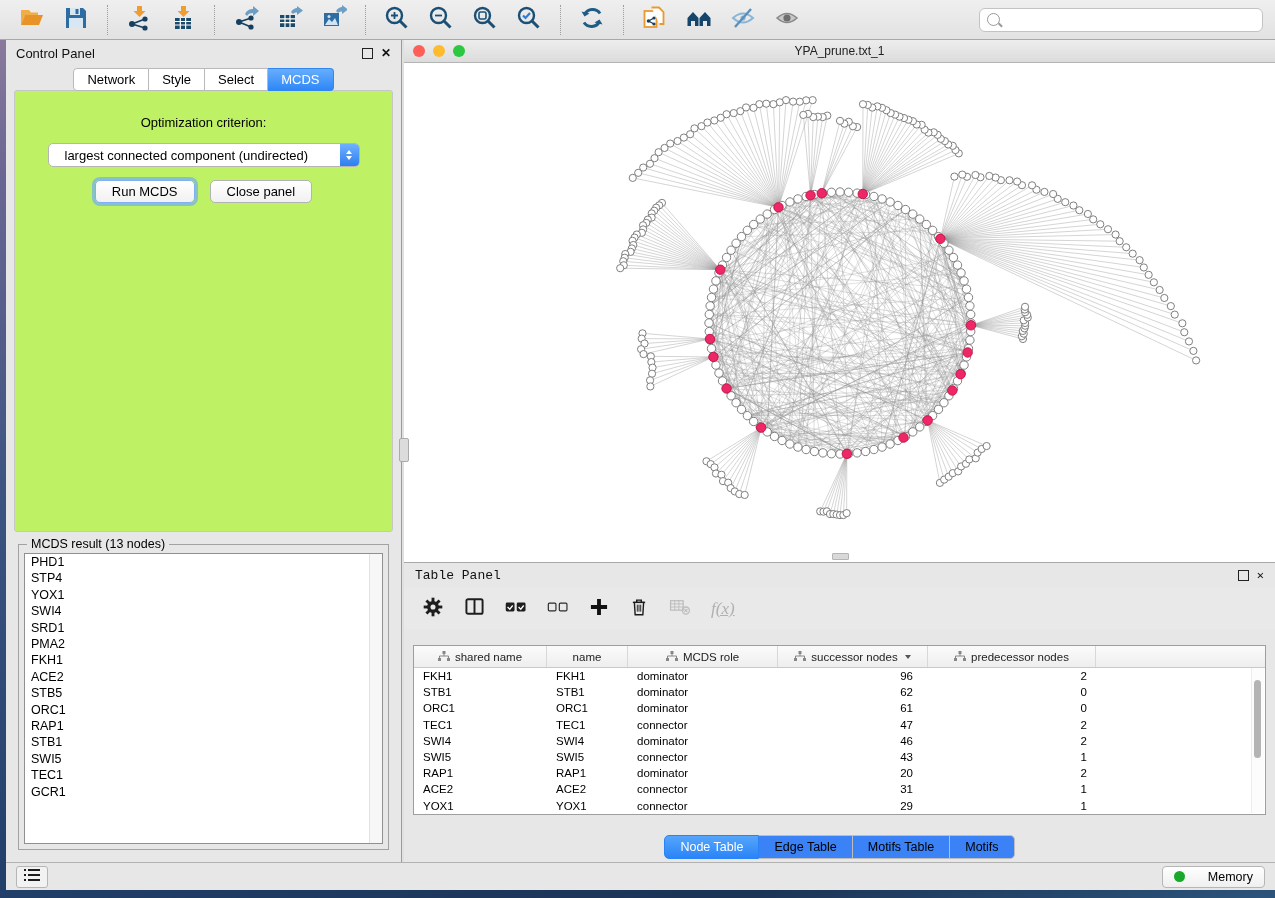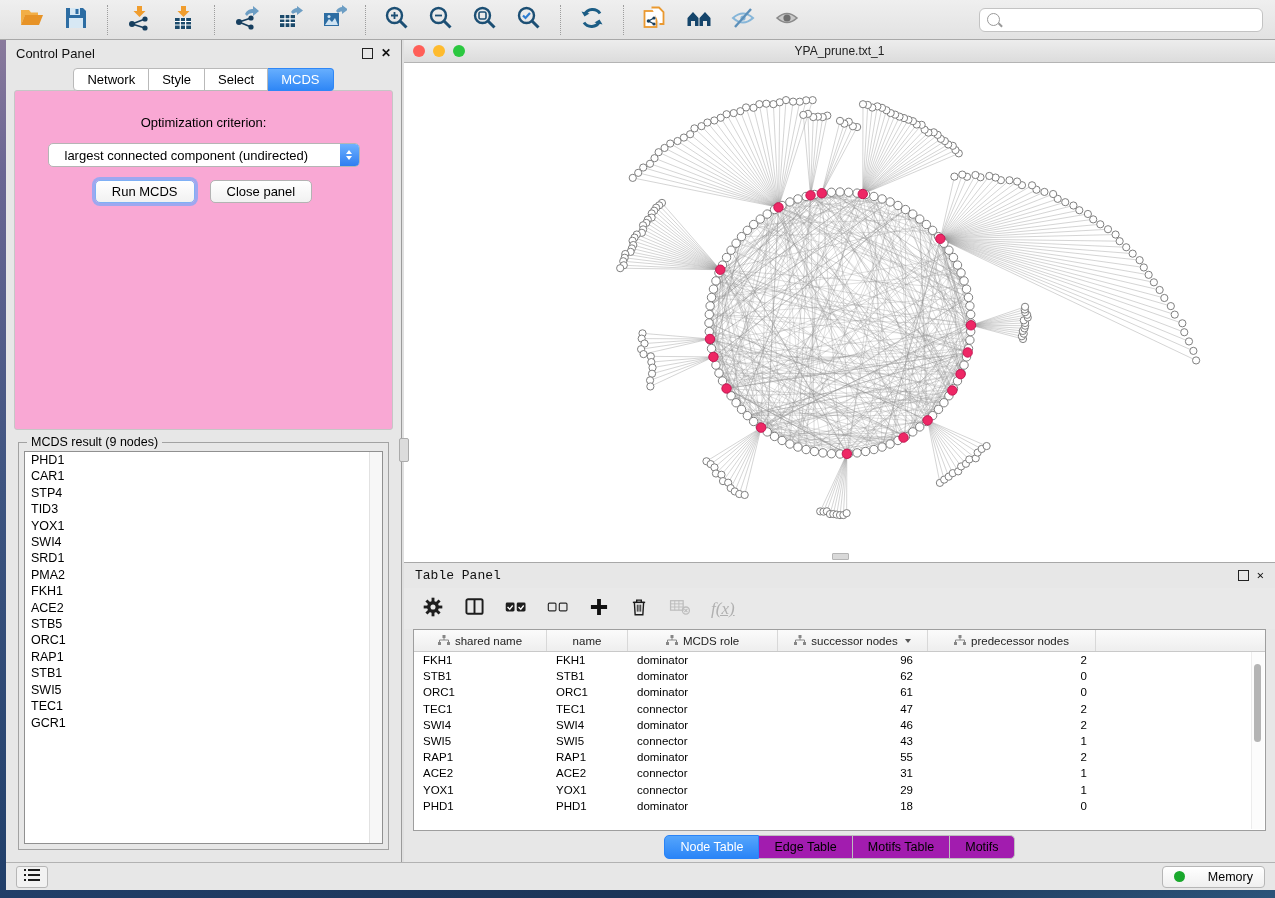--- a/index.html
+++ b/index.html
@@ -24,21 +24,21 @@
   .control-panel{width:396px;background:#e7e7e7;border-right:1px solid #9b9b9b;display:flex;flex-direction:column;box-sizing:border-box;}
   .cp-titlebar{height:26px;display:flex;align-items:center;padding:0 10px;font-size:13px;color:#111;}
   .win-icons{margin-left:auto;display:flex;align-items:center;gap:8px;}
   .float-icon{width:9px;height:9px;border:1.5px solid #222;display:inline-block;}
   .close-icon{font-size:12px;font-weight:bold;color:#111;line-height:1;}
   .cp-tabs{display:flex;justify-content:center;position:relative;z-index:2;margin-top:2px;}
   .cp-tab{font-size:13px;padding:2px 13px;background:#fff;border:1px solid #b9b9b9;border-left-width:0;color:#000;height:17px;line-height:17px;}
   .cp-tab:first-child{border-left-width:1px;border-radius:4px 0 0 4px;}
   .cp-tab:last-child{border-radius:0 4px 4px 0;}
   .cp-tab.active{background:linear-gradient(#66aefe,#2f87f6);border-color:#2f87f6;color:#fff;}
-  .cp-box{margin:-1px 8px 0 8px;height:340px;background:#f9a8d4;border:1px solid #c6c6c6;border-radius:3px;box-sizing:border-box;}
+  .cp-box{margin:-1px 8px 0 8px;height:442px;background:#bef264;border:1px solid #c6c6c6;border-radius:3px;box-sizing:border-box;}
   .opt-label{text-align:center;margin-top:24px;font-size:13px;color:#000;}
   .dropdown{margin:13px auto 0;width:312px;height:24px;background:#fff;border:1px solid #b5b5b5;border-radius:5px;
     display:flex;align-items:center;box-sizing:border-box;position:relative;}
   .dropdown .dd-text{flex:1;font-size:13px;padding-left:16px;color:#000;white-space:nowrap;}
   .dd-stepper{width:19px;height:22px;background:linear-gradient(#6db1ff,#2f7ef0);border-radius:0 4px 4px 0;
     display:flex;flex-direction:column;align-items:center;justify-content:center;gap:2px;}
   .tri-up{width:0;height:0;border-left:3.5px solid transparent;border-right:3.5px solid transparent;border-bottom:4.5px solid #fff;}
   .tri-dn{width:0;height:0;border-left:3.5px solid transparent;border-right:3.5px solid transparent;border-top:4.5px solid #fff;}
   .btn-row{display:flex;justify-content:center;gap:15px;margin-top:13px;}
   .mac-btn{background:linear-gradient(#ffffff,#f1f1f1);border:1px solid #b3b3b3;border-radius:5px;font-size:13px;
@@ -61,34 +61,34 @@
   .nw-title{position:absolute;left:0;right:0;text-align:center;font-size:12px;color:#222;}
   .nw-canvas{flex:1;position:relative;overflow:hidden;background:#fff;}
   .nw-canvas svg{position:absolute;left:0;top:0;}
   .h-handle{position:absolute;bottom:2px;left:calc(50% - 8px);width:15px;height:5px;background:#d9d9d9;border:1px solid #b5b5b5;border-radius:1px;}
   
   .table-panel{flex:1;background:#e7e7e7;display:flex;flex-direction:column;min-height:0;}
   .tp-titlebar{height:25px;display:flex;align-items:center;padding:0 11px;font-size:13px;color:#111;flex:none;font-family:Liberation Mono, monospace;}
   .tp-toolbar{height:41px;background:#e9e9e9;display:flex;align-items:center;gap:20px;padding:0 18px;flex:none;}
   .tp-tool{display:flex;align-items:center;justify-content:center;}
   .fx-label{font-family:"Liberation Serif",serif;font-style:italic;font-size:17px;color:#b0b0b0;text-decoration:underline;}
-  .tp-table{flex:1;margin:0 9px;background:#fff;border:1px solid #9e9e9e;position:relative;overflow:hidden;display:flex;flex-direction:column;min-height:0;}
+  .tp-table{flex:1;margin:16px 9px;background:#fff;border:1px solid #9e9e9e;position:relative;overflow:hidden;display:flex;flex-direction:column;min-height:0;}
   .thead{display:flex;height:21px;background:linear-gradient(#fbfbfb,#eeeeee);border-bottom:1px solid #c9c9c9;flex:none;}
   .th{display:flex;align-items:center;justify-content:center;gap:5px;border-right:1px solid #d8d8d8;height:100%;
     font-size:11.5px;color:#222;box-sizing:border-box;}
   .th.filler{flex:1;border-right:none;}
   .sort-dn{width:0;height:0;border-left:3.5px solid transparent;border-right:3.5px solid transparent;border-top:4px solid #555;margin-left:2px;}
   .tbody{flex:1;}
   .tr{display:flex;height:16.2px;align-items:center;font-size:11.5px;color:#000;}
   .td{box-sizing:border-box;padding-left:9px;overflow:hidden;white-space:nowrap;}
   .td.num{text-align:right;padding-left:0;}
   .tp-scroll{position:absolute;right:1px;top:22px;bottom:1px;width:12px;background:#fcfcfc;border-left:1px solid #ececec;}
   .tp-thumb{position:absolute;left:2px;top:12px;width:7px;height:78px;background:#b4b4b4;border-radius:4px;}
   .tp-tabs{height:31px;display:flex;align-items:center;justify-content:center;flex:none;}
-  .seg{font-size:12.5px;padding:3px 15px;background:#a21caf;border:1px solid #bdbdbd;border-left-width:0;color:#000;height:16px;line-height:16px;}
+  .seg{font-size:12.5px;padding:3px 15px;background:#3b82f6;border:1px solid #bdbdbd;border-left-width:0;color:#000;height:16px;line-height:16px;}
   .seg:first-child{border-left-width:1px;border-radius:5px 0 0 5px;}
   .seg:last-child{border-radius:0 5px 5px 0;}
   .seg.active{background:linear-gradient(#55a5fc,#2a84f7);border-color:#2a84f7;color:#fff;}
   
   .status-bar{position:absolute;left:6px;right:0;bottom:8px;height:28px;background:#e7e7e7;border-top:1px solid #b2b2b2;
     display:flex;align-items:center;padding:0 10px;box-sizing:border-box;}
   .list-btn{width:30px;height:20px;border:1px solid #b6b6b6;background:#f2f2f2;border-radius:3px;display:flex;align-items:center;justify-content:center;}
   .memory-btn{margin-left:auto;display:flex;align-items:center;gap:23px;border:1px solid #b6b6b6;
     background:linear-gradient(#ffffff,#efefef);border-radius:4px;padding:3px 11px;font-size:12.5px;color:#000;}
   .mem-dot{width:11px;height:11px;border-radius:50%;}
@@ -254,27 +254,25 @@
               <span class="tri-up"></span>
               <span class="tri-dn"></span>
             </span>
         </div>
         <div class="btn-row">
           <button class="mac-btn focused">Run MCDS</button>
           <button class="mac-btn">Close panel</button>
         </div>
       </div>
       <div class="result-group">
-        <span class="result-legend">MCDS result (9 nodes)</span>
+        <span class="result-legend">MCDS result (13 nodes)</span>
         <div class="result-list" id="mcds-list">
           <div class="result-scroll"></div>
         <div class="result-item">PHD1</div>
-            <div class="result-item">CAR1</div>
             <div class="result-item">STP4</div>
-            <div class="result-item">TID3</div>
             <div class="result-item">YOX1</div>
             <div class="result-item">SWI4</div>
             <div class="result-item">SRD1</div>
             <div class="result-item">PMA2</div>
             <div class="result-item">FKH1</div>
             <div class="result-item">ACE2</div>
             <div class="result-item">STB5</div>
             <div class="result-item">ORC1</div>
             <div class="result-item">RAP1</div>
             <div class="result-item">STB1</div>
@@ -1384,21 +1382,21 @@
                 <div class="td" style="width: 133px;">SWI5</div>
                 <div class="td" style="width: 81px;">SWI5</div>
                 <div class="td" style="width: 150px;">connector</div>
                 <div class="td num" style="width: 150px; padding-right: 15px;">43</div>
                 <div class="td num" style="width: 168px; padding-right: 9px;">1</div>
               </div>
               <div class="tr">
                 <div class="td" style="width: 133px;">RAP1</div>
                 <div class="td" style="width: 81px;">RAP1</div>
                 <div class="td" style="width: 150px;">dominator</div>
-                <div class="td num" style="width: 150px; padding-right: 15px;">55</div>
+                <div class="td num" style="width: 150px; padding-right: 15px;">20</div>
                 <div class="td num" style="width: 168px; padding-right: 9px;">2</div>
               </div>
               <div class="tr">
                 <div class="td" style="width: 133px;">ACE2</div>
                 <div class="td" style="width: 81px;">ACE2</div>
                 <div class="td" style="width: 150px;">connector</div>
                 <div class="td num" style="width: 150px; padding-right: 15px;">31</div>
                 <div class="td num" style="width: 168px; padding-right: 9px;">1</div>
               </div>
               <div class="tr">

